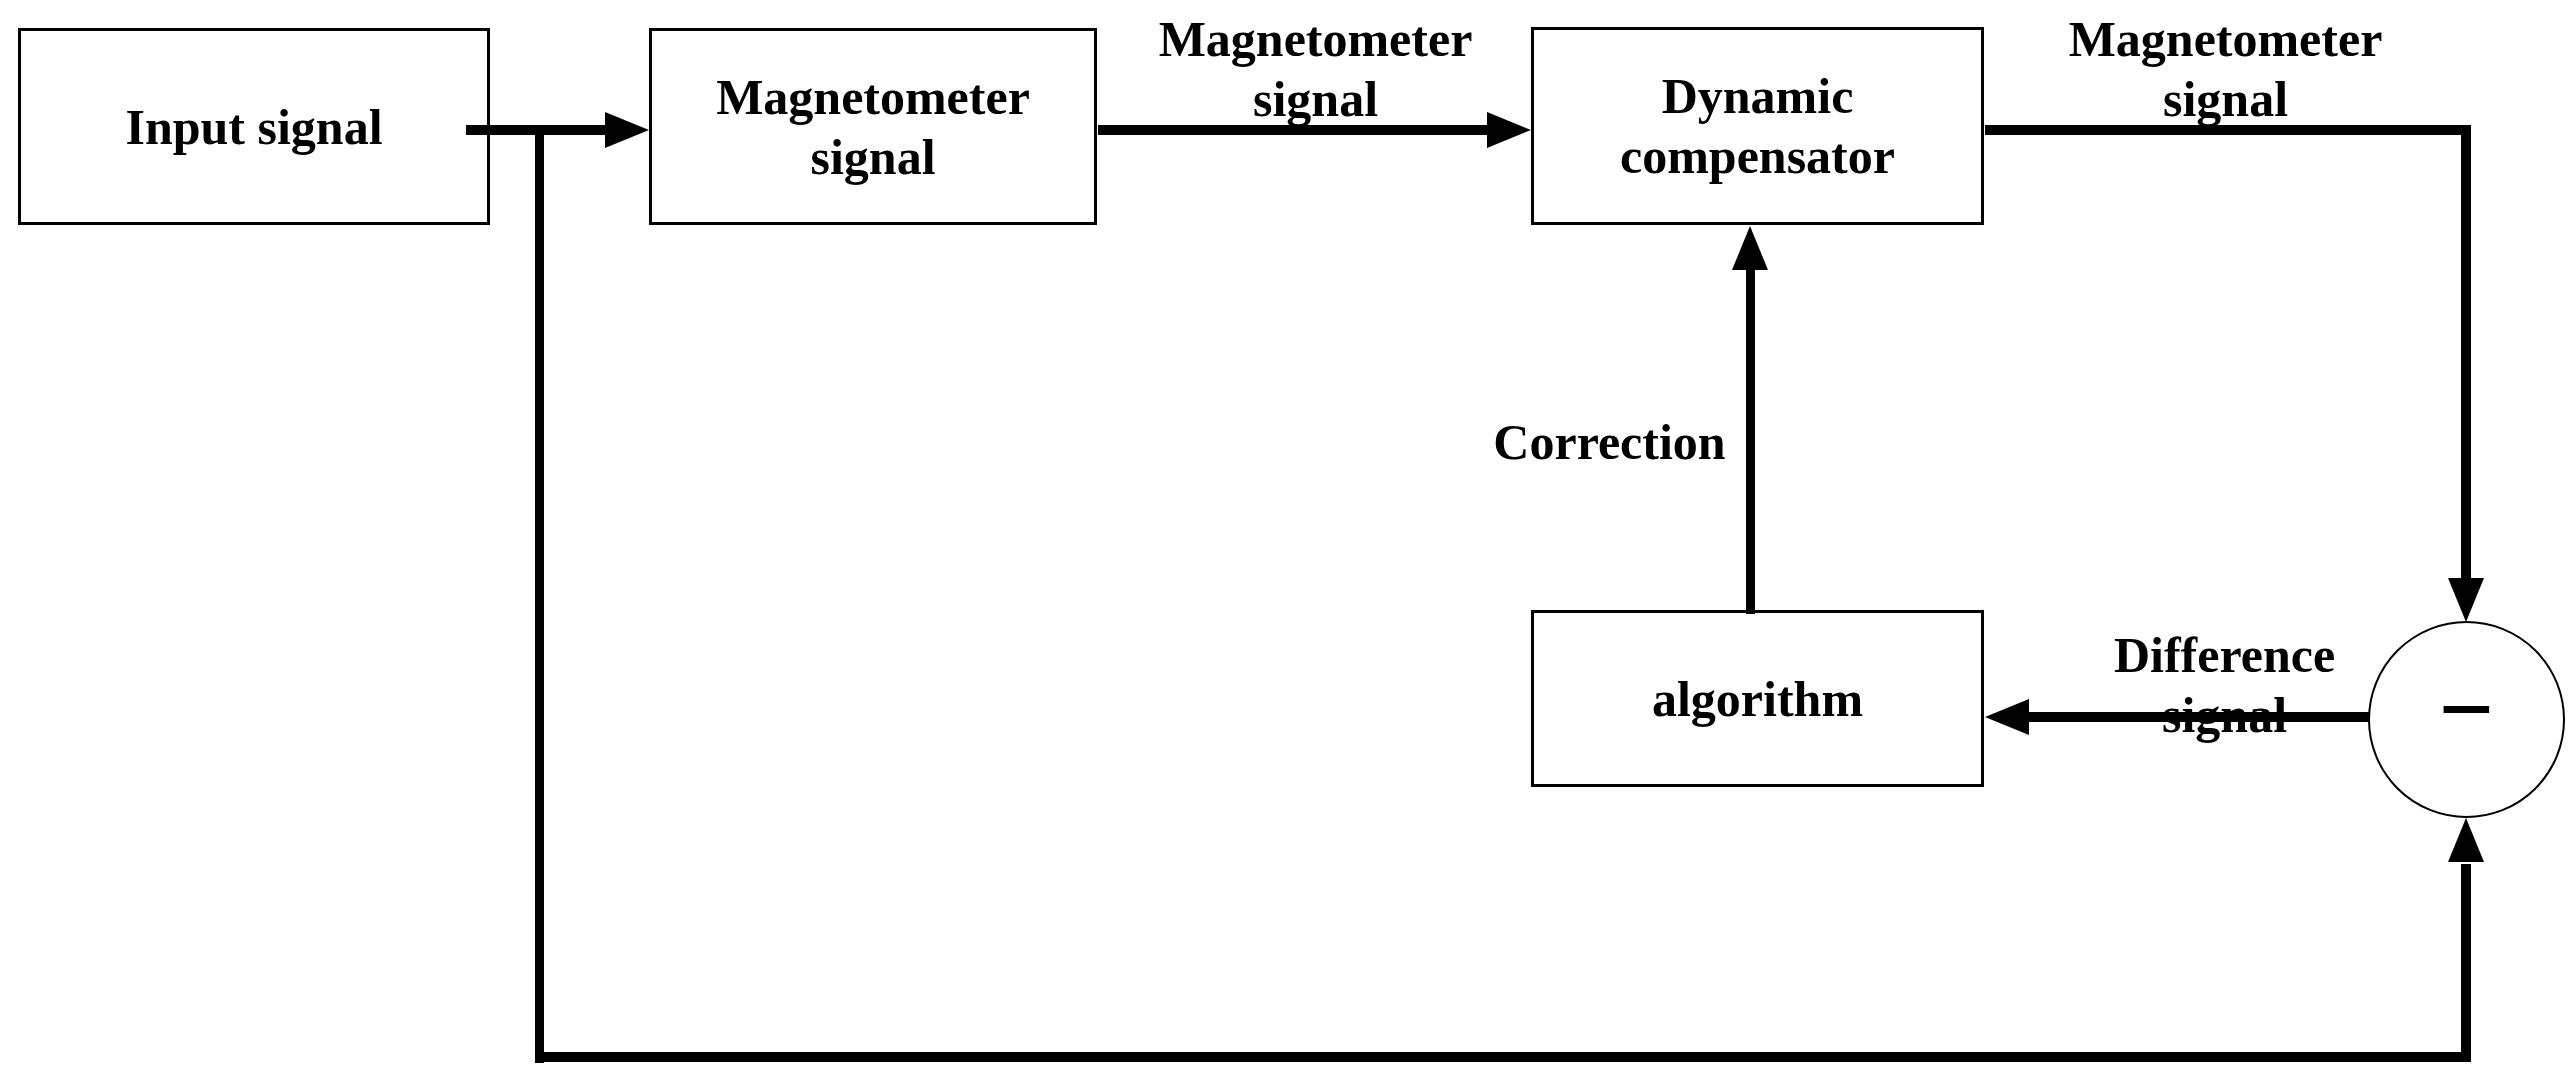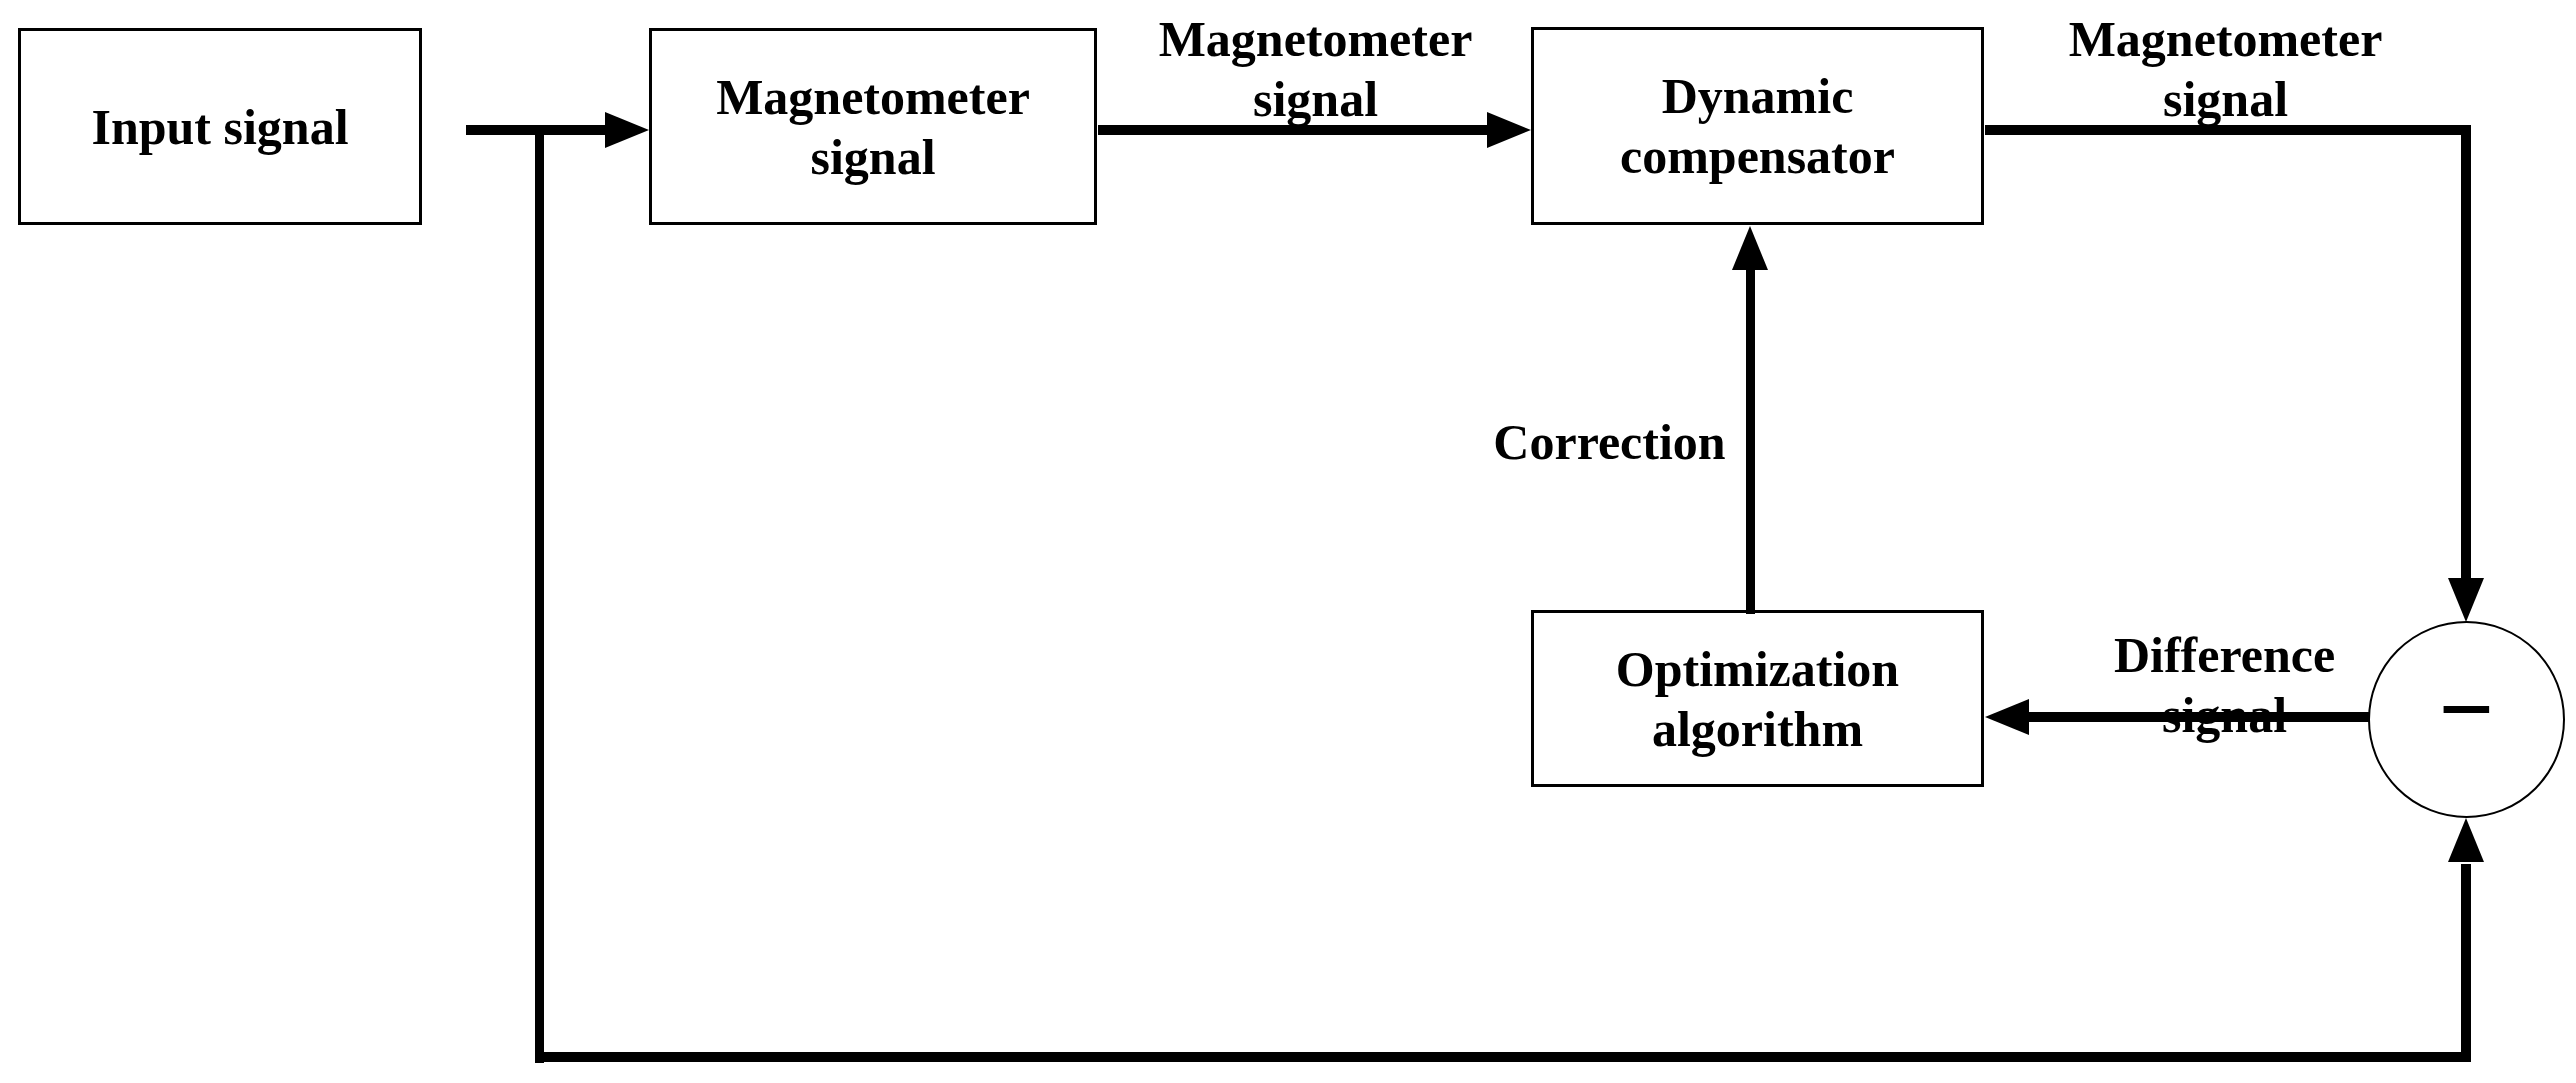--- a/index.html
+++ b/index.html
@@ -24,21 +24,21 @@
     background: #ffffff;
     display: flex;
     flex-direction: column;
     align-items: center;
     justify-content: center;
     text-align: center;
     font-weight: bold;
     font-size: 50px;
     line-height: 60px;
   }
-  #box-input         { left: 18px;   top: 28px;  width: 404px; height: 197px; }
+  #box-input         { left: 18px;   top: 28px;  width: 472px; height: 197px; }
   #box-magnetometer  { left: 649px;  top: 28px;  width: 448px; height: 197px; }
   #box-dynamic       { left: 1531px; top: 27px;  width: 453px; height: 198px; text-align: right; }
   #box-optimization  { left: 1531px; top: 610px; width: 453px; height: 177px; }
 
   
   .edge-label {
     position: absolute;
     width: 359px;
     text-align: center;
     font-weight: bold;
@@ -128,21 +128,20 @@
     <span>Magnetometer</span>
     <span>signal</span>
   </div>
 
   <div class="box" id="box-dynamic">
     <span>Dynamic</span>
     <span>compensator</span>
   </div>
 
   <div class="box" id="box-optimization">
-    <span>Optimization</span>
     <span>algorithm</span>
   </div>
 
   <div class="edge-label" id="label-magnetometer-signal">
     <div>Magnetometer</div>
     <div>signal</div>
   </div>
 
   <div class="edge-label" id="label-compensated-signal">
     <div>Magnetometer</div>

